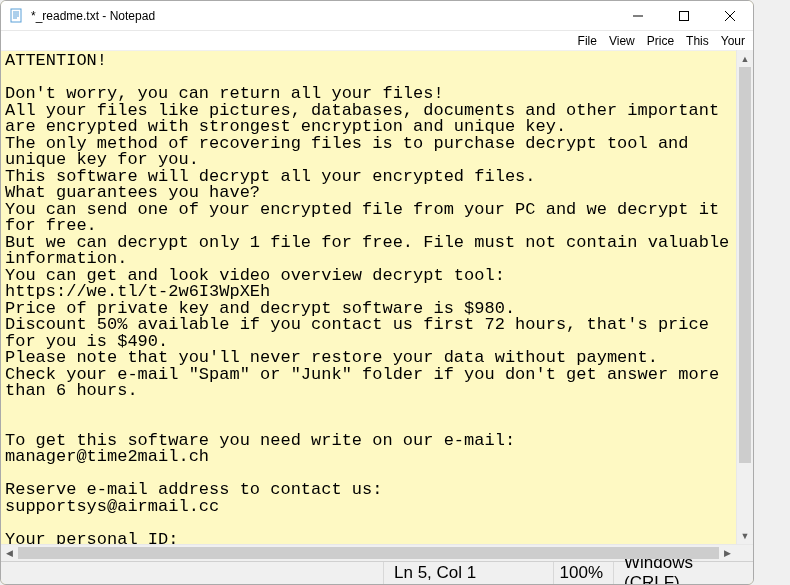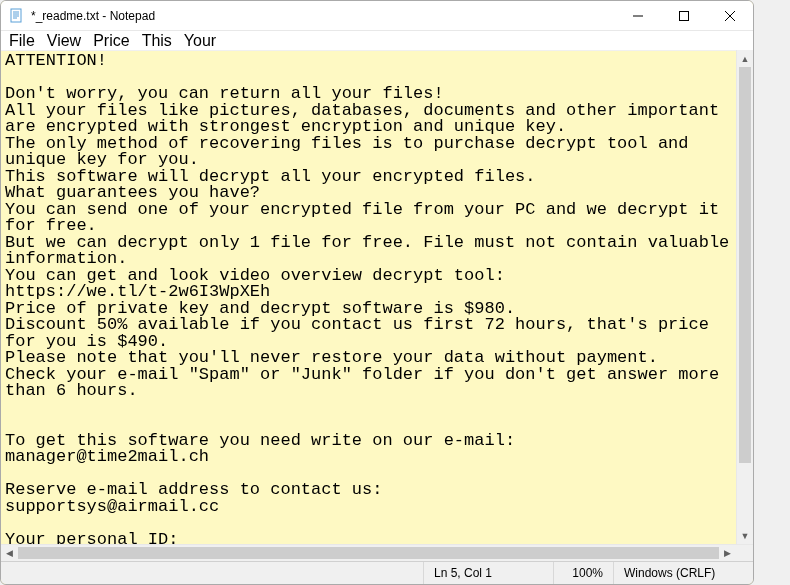--- a/index.html
+++ b/index.html
@@ -45,22 +45,23 @@
     align-items: center;
     justify-content: center;
     color: #000;
   }
   .winbtn svg { width: 10px; height: 10px; }
   .menubar {
     height: 19px;
     display: flex;
     align-items: center;
     padding: 0 2px;
-    font-size: 16px;
+    font-size: 12px;
     background: #fff;
+    justify-content: flex-end;
   }
   .menuitem {
     padding: 1px 6px;
     color: #000;
   }
   .editor {
     flex: 1;
     padding: 2px 4px;
     font-family: Consolas, "Courier New", monospace;
     font-size: 17px;
@@ -114,34 +115,34 @@
     position: absolute; top: 2px; bottom: 2px; left: 0;
     width: 100%; background: #cdcdcd;
   }
   .hscroll .corner { width: 17px; height: 17px; background: #f0f0f0; }
   .statusbar {
     height: 23px;
     background: #f0f0f0;
     border-top: 1px solid #d0d0d0;
     display: flex;
     align-items: center;
-    font-size: 12px;
+    font-size: 17px;
     color: #000;
     padding-left: 14px;
   }
   .statusbar > div {
     padding: 0 10px;
     border-left: 1px solid #d8d8d8;
     height: 100%;
     display: flex;
     align-items: center;
   }
   .statusbar > div:first-child { border-left: none; flex: 1; }
   .sb-lncol { width: 130px; }
-  .sb-zoom  { width: 60px; justify-content: flex-end; }
+  .sb-zoom  { width: 60px; justify-content: flex-end; margin-left: 40px; }
   .sb-eol   { width: 140px; }
   .sb-enc   { width: 110px; }
 </style>
 </head>
 <body>
 
 <div class="window">
 
   <div class="titlebar">
     <span class="titlebar-icon">

